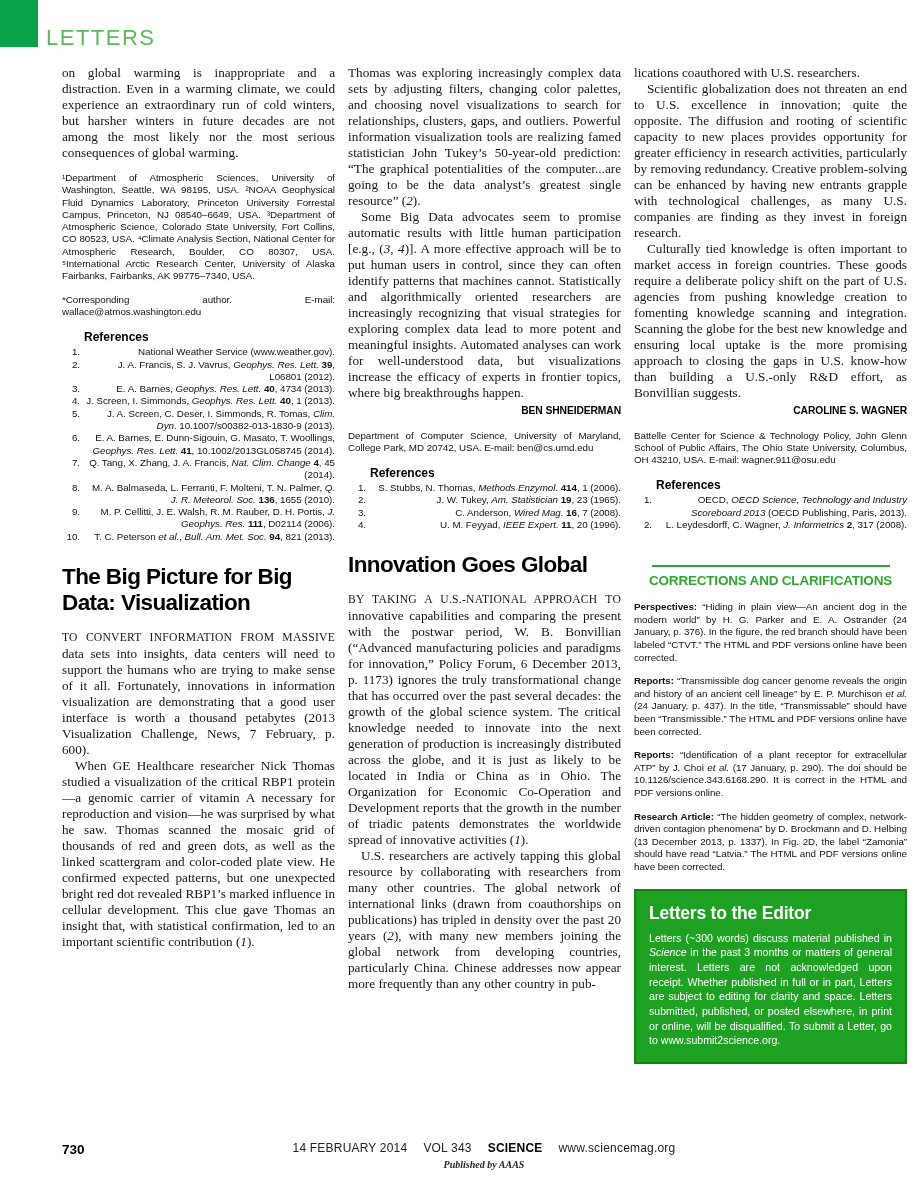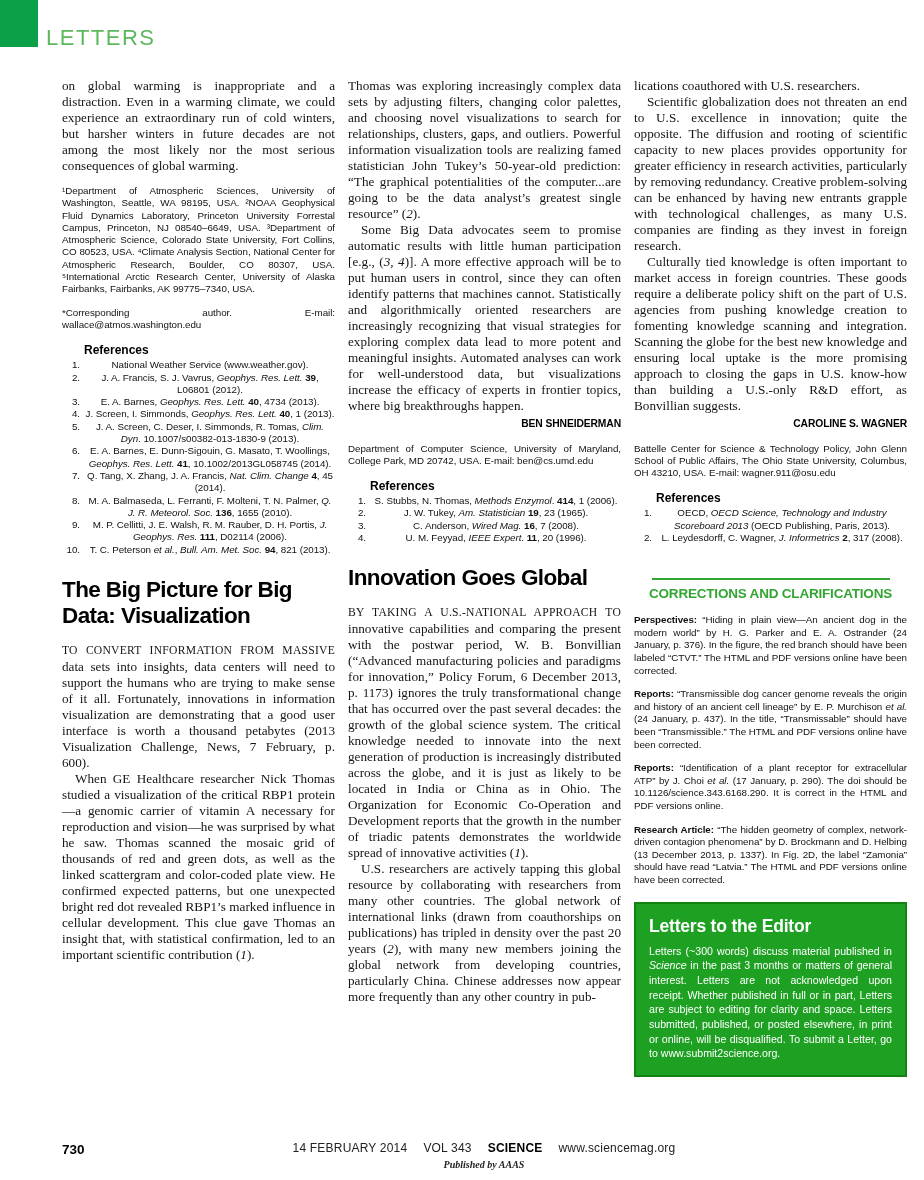--- a/index.html
+++ b/index.html
@@ -5,40 +5,40 @@
   html,body{margin:0;padding:0;background:#ffffff;}
   .page{position:relative;width:924px;height:1180px;background:#ffffff;overflow:hidden;
         font-family:"Liberation Serif",serif;color:#141414;}
 
   
   .sq{position:absolute;left:0;top:0;width:38px;height:47px;background:#0ba149;}
   .letters-label{position:absolute;left:46px;top:25px;font-family:"Liberation Sans",sans-serif;
         font-size:22px;letter-spacing:1.5px;color:#5cb85c;}
 
   
-  .cols{position:absolute;left:62px;top:78px;width:846px;display:flex;gap:13px;}
+  .cols{position:absolute;left:62px;top:65px;width:846px;display:flex;gap:13px;}
   .col{width:273px;flex:none;}
 
   .bodytext{margin:0;font-size:13.2px;line-height:16px;text-align:justify;}
   .bodytext.indent{text-indent:13px;}
   .lead-caps{font-size:11.6px;letter-spacing:0.25px;}
 
   .sigs{margin-top:3px;text-align:right;font-family:"Liberation Sans",sans-serif;
         font-weight:bold;font-size:10.3px;line-height:14.5px;letter-spacing:-0.1px;color:#000;}
   .sig-line{white-space:nowrap;}
 
   .affil{margin-top:11px;font-family:"Liberation Sans",sans-serif;font-size:9.8px;
         line-height:12.3px;text-align:justify;letter-spacing:-0.05px;color:#111;}
 
   .refs-title{margin:12px 0 2px 22px;font-family:"Liberation Sans",sans-serif;
         font-weight:bold;font-size:12px;color:#000;}
   .ref-row{display:flex;font-family:"Liberation Sans",sans-serif;font-size:9.8px;
         line-height:12.3px;letter-spacing:-0.05px;color:#111;}
   .ref-num{width:18px;text-align:right;flex:none;}
-  .ref-text{margin-left:5px;flex:1;text-align:center;}
+  .ref-text{margin-left:5px;flex:1;text-align:right;}
 
   .letter-title{margin:21px 0 13px;font-family:"Liberation Sans",sans-serif;font-weight:bold;
         font-size:22.5px;line-height:26px;letter-spacing:-0.6px;color:#000;}
 
   .rt-i{font-style:italic;}
   .rt-b{font-weight:bold;}
 
   
   .corr-rule{height:2px;background:#33a532;width:238px;margin:34px auto 6px;}
   .corr-title{text-align:center;font-family:"Liberation Sans",sans-serif;font-weight:bold;

